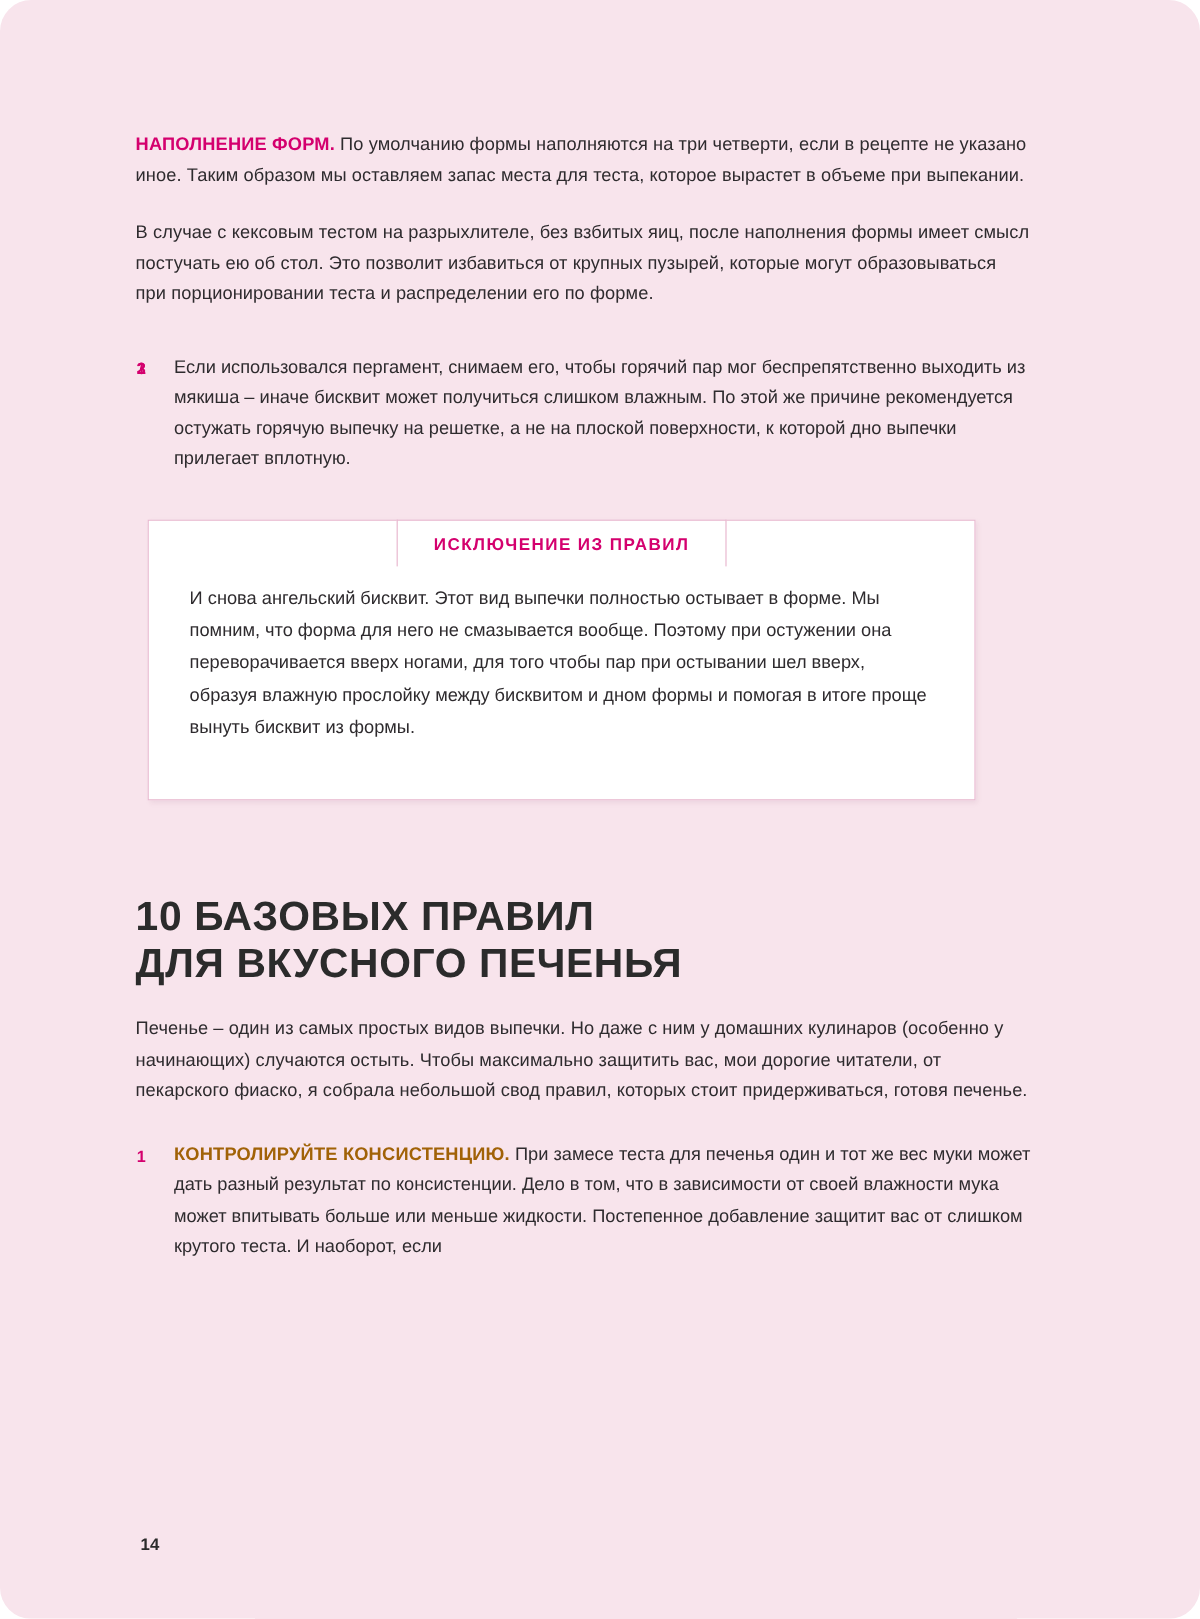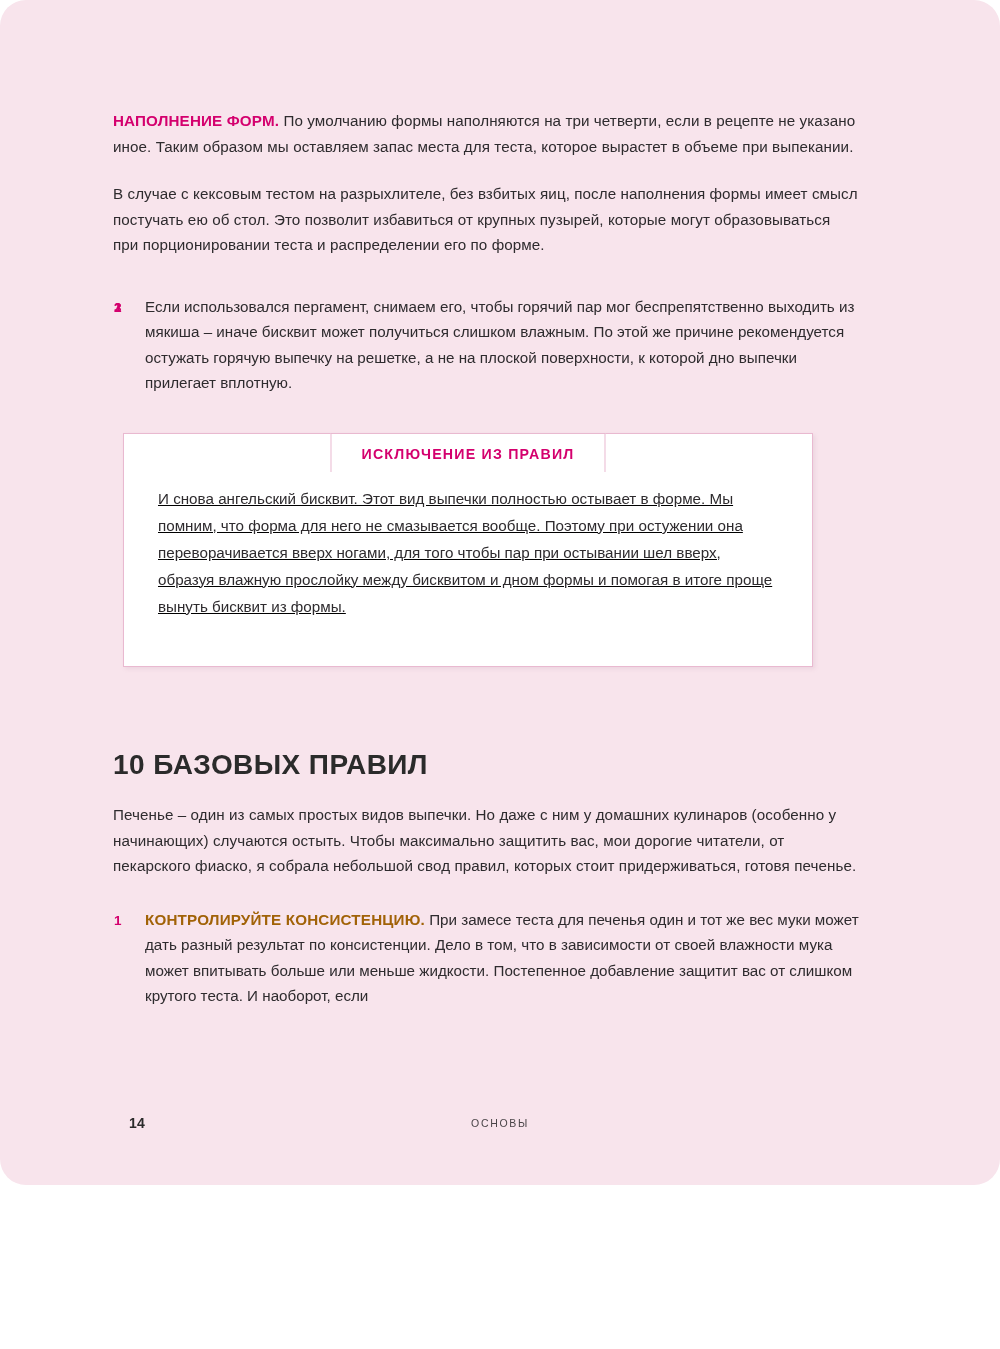--- a/index.html
+++ b/index.html
@@ -10,21 +10,21 @@
   body {
     width: 1000px;
     height: 1349px;
     overflow: hidden;
     font-family: "Liberation Sans", "DejaVu Sans", sans-serif;
   }
 
   .page {
     position: relative;
     width: 1000px;
-    height: 1185px;
+    height: 1349px;
     box-sizing: border-box;
     background: #f8e4ec;
     border-radius: 26px;
     overflow: hidden;
   }
 
   .content {
     position: absolute;
     left: 113px;
     top: 108px;
@@ -77,21 +77,20 @@
   }
 
   .list-block { margin-top: 36px; }
 
   
   .callout-wrap {
     position: relative;
     margin-top: 32px;
     margin-left: 10px;
     width: 690px;
-    text-decoration: underline;
   }
   .callout-tab {
     position: absolute;
     left: 50%;
     transform: translateX(-50%);
     top: 0;
     background: #ffffff;
     border: 1.5px solid #e9b9d0;
     border-bottom: none;
     padding: 11px 30px 9px 30px;
@@ -120,21 +119,21 @@
   .callout-box p {
     margin: 0;
     font-size: 15.2px;
     line-height: 27px;
     color: #2e2b2e;
   }
 
   
   .section-heading {
     margin-top: 78px;
-    font-size: 28px;
+    font-size: 34px;
     font-weight: 700;
     line-height: 39px;
     letter-spacing: 0.015em;
     color: #2b2b2b;
     text-transform: uppercase;
   }
   .section-heading .ln { display: block; }
 
   .intro { margin-top: 26px; }
 
@@ -169,21 +168,21 @@
   
   .footer {
     position: absolute;
     left: 113px;
     right: 113px;
     bottom: 52px;
     height: 18px;
   }
   .folio {
     position: absolute;
-    left: 16px;
+    left: 4px;
     top: 0;
     font-size: 14px;
     font-weight: 700;
     color: #2b2b2b;
     letter-spacing: 0.01em;
   }
   .runhead {
     position: absolute;
     left: 0;
     right: 0;
@@ -224,31 +223,31 @@
       <div class="callout-tab">
         <span class="callout-tab-text">ИСКЛЮЧЕНИЕ ИЗ ПРАВИЛ</span>
       </div>
       <div class="callout-box">
         <p>И снова ангельский бисквит. Этот вид выпечки полностью остывает в форме. Мы помним, что форма для него не смазывается вообще. Поэтому при остужении она переворачивается вверх ногами, для того чтобы пар при остывании шел вверх, образуя влажную прослойку между бисквитом и дном формы и помогая в итоге проще вынуть бисквит из формы.</p>
       </div>
     </div>
 
     <h1 class="section-heading">
       <span class="ln">10 БАЗОВЫХ ПРАВИЛ</span>
+      <span class="ln">ДЛЯ ВКУСНОГО ПЕЧЕНЬЯ</span>
     </h1>
 
     <p class="body intro">Печенье – один из самых простых видов выпечки. Но даже с ним у домашних кулинаров (особенно у начинающих) случаются остыть. Чтобы максимально защитить вас, мои дорогие читатели, от пекарского фиаско, я собрала небольшой свод правил, которых стоит придерживаться, готовя печенье.</p>
 
     <ol class="rules">
       <li>
         <span class="num">1</span>
         <span class="rule-title">КОНТРОЛИРУЙТЕ КОНСИСТЕНЦИЮ.</span><span> При замесе теста для печенья один и тот же вес муки может дать разный результат по консистенции. Дело в том, что в зависимости от своей влажности мука может впитывать больше или меньше жидкости. Постепенное добавление защитит вас от слишком крутого теста. И наоборот, если</span>
       </li>
     </ol>
 
   </div>
 
   <div class="footer">
     <span class="folio">14</span>
-    <span class="runhead">ОСНОВЫ</span>
   </div>
 
 </div>
 
 </body></html>

